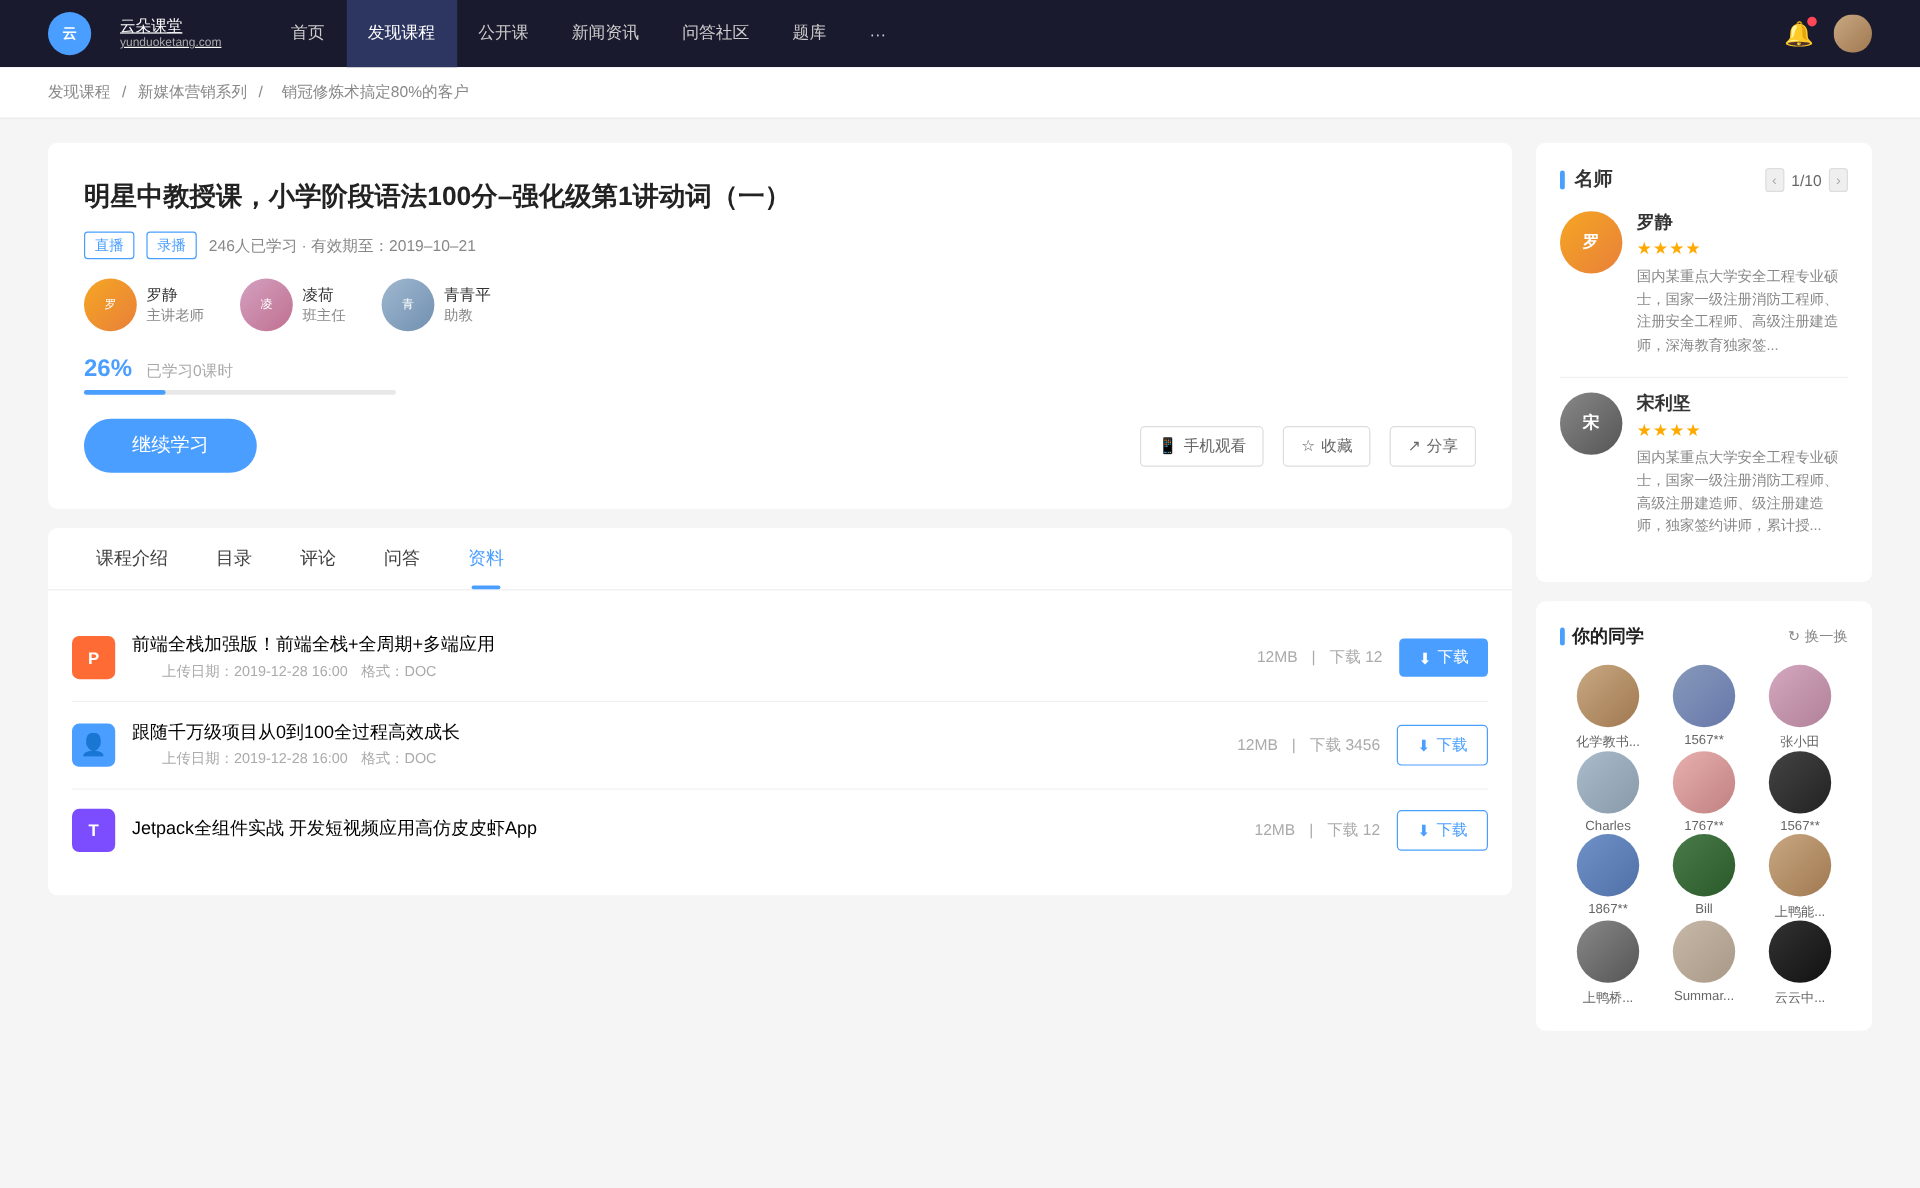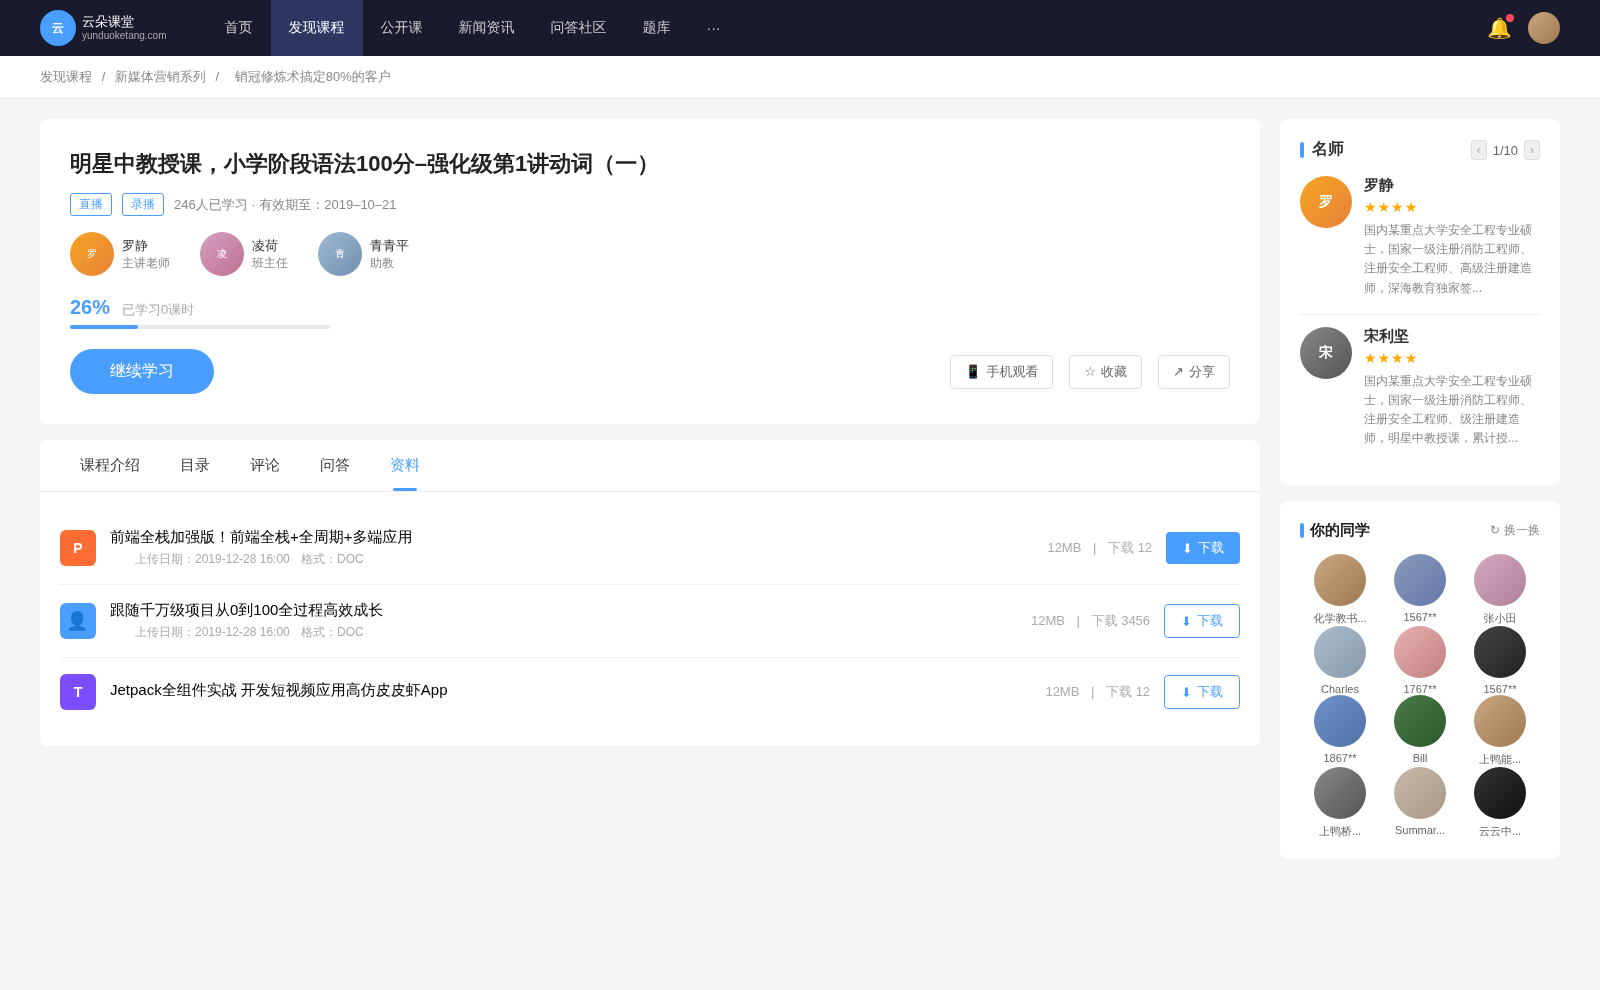--- a/index.html
+++ b/index.html
@@ -2,21 +2,21 @@
 <html><head>
   <meta charset="utf-8">
   <style>
     * { box-sizing: border-box; margin: 0; padding: 0; }
     body { font-family: -apple-system, BlinkMacSystemFont, "PingFang SC", "Microsoft YaHei", sans-serif; background: #f5f5f5; font-size: 14px; color: #333; }
 
     
     .navbar { background: #1a1a2e; display: flex; align-items: center; height: 56px; padding: 0 40px; }
     .logo { display: flex; align-items: center; margin-right: 40px; }
     .logo-icon { width: 36px; height: 36px; background: #4a9eff; border-radius: 50%; display: flex; align-items: center; justify-content: center; color: white; font-weight: bold; font-size: 12px; }
-    .logo-text { color: white; font-size: 13px; margin-left: 6px; line-height: 1.2; }
+    .logo-text { color: white; font-size: 13px; margin-left: 24px; line-height: 1.2; text-decoration: underline; }
     .logo-sub { color: #aaa; font-size: 10px; }
     .nav-items { display: flex; align-items: center; gap: 0; flex: 1; }
     .nav-item { color: #ccc; padding: 0 18px; height: 56px; display: flex; align-items: center; cursor: pointer; font-size: 14px; }
     .nav-item:hover, .nav-item.active { color: white; background: rgba(255,255,255,0.1); }
     .nav-item.active { background: #2d3561; color: white; }
     .nav-right { display: flex; align-items: center; gap: 16px; margin-left: auto; }
     .bell-icon { color: #ccc; font-size: 20px; position: relative; cursor: pointer; }
     .bell-dot { width: 8px; height: 8px; background: #ff4757; border-radius: 50%; position: absolute; top: -2px; right: -2px; }
     .avatar-nav { width: 32px; height: 32px; border-radius: 50%; background: #c0a080; overflow: hidden; cursor: pointer; }
     .avatar-nav-inner { width: 100%; height: 100%; background: linear-gradient(135deg, #c8a882, #a07850); }
@@ -313,21 +313,21 @@
         </div>
       </div>
 
       <hr class="teacher-divider">
 
       <div class="teacher-card">
         <div class="teacher-card-avatar av-songlijian" style="width:52px;height:52px;border-radius:50%;background:linear-gradient(135deg,#888,#555);display:flex;align-items:center;justify-content:center;color:white;font-weight:bold;">宋</div>
         <div class="teacher-card-info">
           <div class="teacher-card-name">宋利坚</div>
           <div class="stars">★★★★</div>
-          <div class="teacher-card-desc">国内某重点大学安全工程专业硕士，国家一级注册消防工程师、注册安全工程师、级注册建造师，明星中教授课，累计授...</div>
+          <div class="teacher-card-desc">国内某重点大学安全工程专业硕士，国家一级注册消防工程师、高级注册建造师、级注册建造师，独家签约讲师，累计授...</div>
         </div>
       </div>
     </div>
 
     <div class="panel-card">
       <div class="classmates-header">
         <div class="classmates-title">
           <span>你的同学</span>
         </div>
         <div class="refresh-btn">

